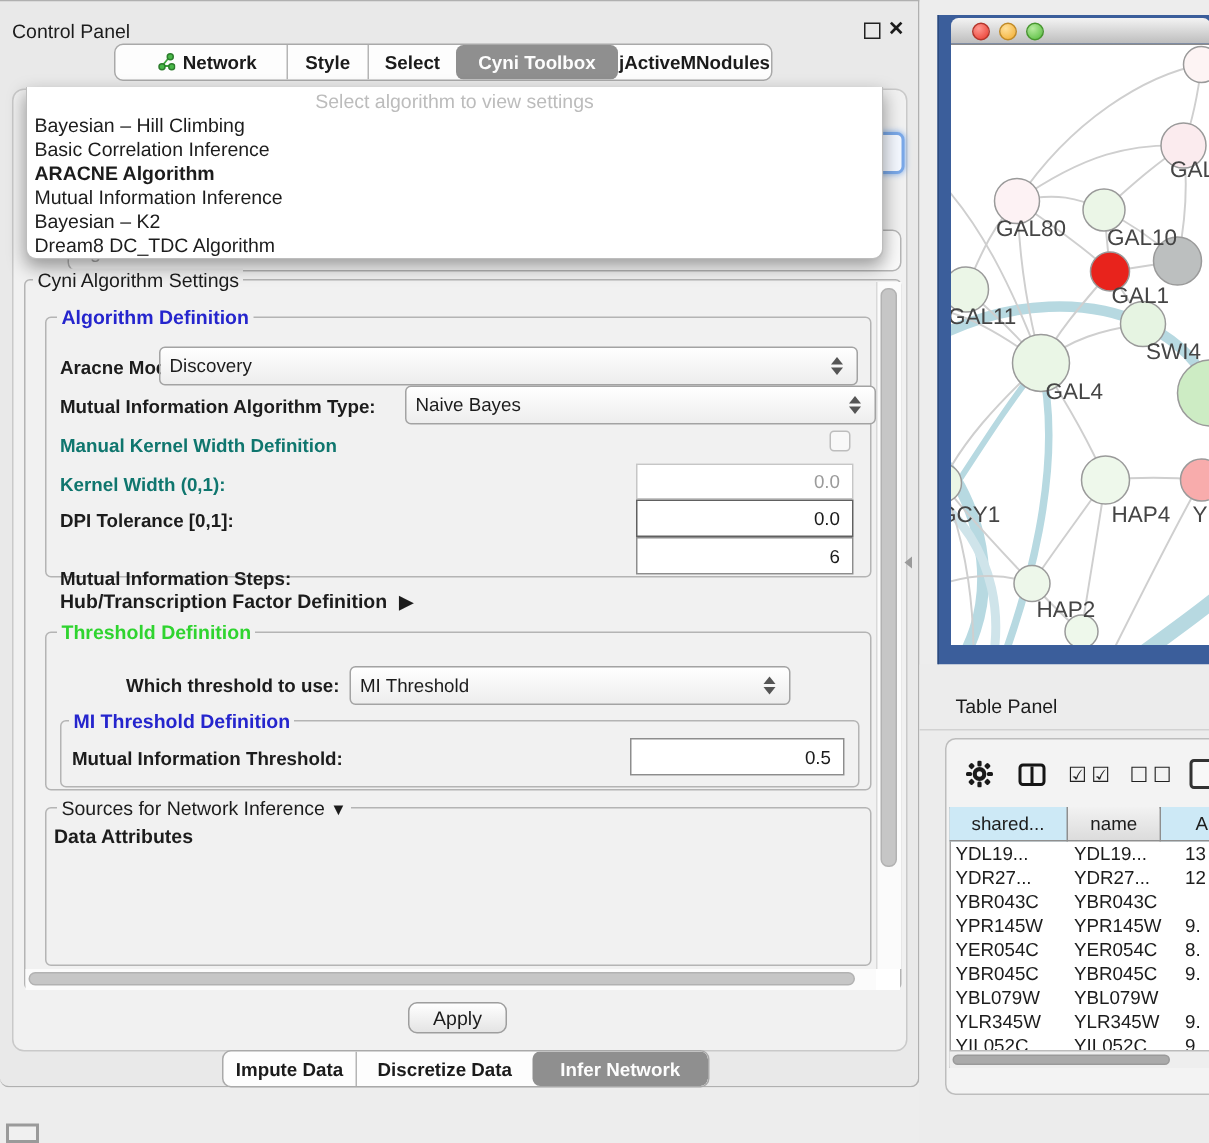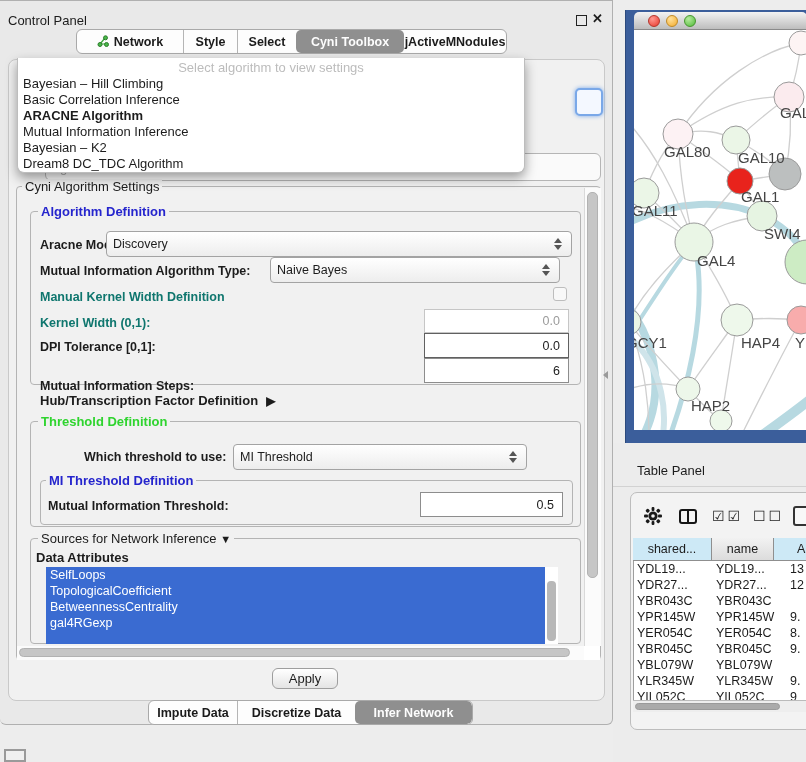--- a/index.html
+++ b/index.html
@@ -39,21 +39,21 @@
   .inp{position:absolute;background:#fff;border:1px solid #b9b9b9;font-size:12.5px;display:flex;
        align-items:center;justify-content:flex-end;padding-right:8px;box-sizing:border-box;text-align:center;}
   .chk{position:absolute;width:14px;height:14px;border:1px solid #bdbdbd;border-radius:3px;
        background:#f8f8f8;box-sizing:border-box;}
   .tri-r{display:inline-block;margin-left:8px;font-size:12px;}
   
   .sb-track{position:absolute;background:#fbfbfb;}
   .sb-thumb{position:absolute;background:#c6c6c6;border:1px solid #b2b2b2;border-radius:5px;
             box-sizing:border-box;}
   
-  .popup{position:absolute;left:17px;top:57px;width:508px;height:115px;background:#fff;
+  .popup{position:absolute;left:17px;top:57px;width:572px;height:115px;background:#fff;
          border:1px solid #bdbdbd;border-top:none;border-radius:0 0 7px 7px;
          box-shadow:0 5px 12px rgba(0,0,0,.38);z-index:50;box-sizing:border-box;}
   .popup-title{position:absolute;left:0;top:2px;width:100%;text-align:center;font-size:13px;
          color:#bcbcbc;}
   .pitems{position:absolute;left:5px;top:18px;right:5px;}
   .pitem{height:16px;line-height:16px;font-size:13px;white-space:nowrap;}
   .pitem.b{font-weight:bold;}
   
   .attr-item{height:16px;line-height:16px;font-size:12.5px;color:#fff;background:#3a6bd1;
              padding-left:4px;white-space:nowrap;}
@@ -106,21 +106,21 @@
 <body>
 
 <div id="root">
 
   <div class="cp">
     <div class="cp-title">Control Panel</div>
     <div class="wbtn float-box abs"></div>
     <div class="wbtn close-x abs">✕</div>
 
     <div class="tabbar" id="top-tabbar" style="left:76px;top:28px;height:23px;">
-        <div class="tab" style="width: 106px; border-right: 1px solid rgb(181, 181, 181);">
+        <div class="tab" style="width: 106px; border-right: 1px solid rgb(181, 181, 181); padding-left: 8px;">
           <svg width="12" height="13" viewBox="0 0 12 13" style="margin-right: 5px;">
             <line x1="3" y1="9" x2="8" y2="3" stroke="#3aa63a" stroke-width="1.2"></line>
             <line x1="3" y1="9" x2="9" y2="9" stroke="#3aa63a" stroke-width="1.2"></line>
             <circle cx="3" cy="9.5" r="2" fill="#49b849" stroke="#2d7d2d"></circle>
             <circle cx="8.5" cy="2.8" r="2" fill="#49b849" stroke="#2d7d2d"></circle>
             <circle cx="9.5" y="9" cy="9.5" r="2" fill="#49b849" stroke="#2d7d2d"></circle>
           </svg>
           <span>Network</span>
         </div>
         <div class="tab" style="width: 53px; border-right: 1px solid rgb(181, 181, 181);">
@@ -159,21 +159,21 @@
     <div class="lbl" style="left:40px;top:237px;z-index:24;">Aracne Mode:</div>
     <div class="combo" style="left:106px;top:230px;width:466px;height:26px;z-index:24;">
       <span>Discovery</span>
       <span class="spin">
           <span class="up"></span>
           <span class="dn"></span>
         </span>
     </div>
 
     <div class="lbl" style="left:40px;top:263px;z-index:24;">Mutual Information Algorithm Type:</div>
-    <div class="combo" style="left:270px;top:256px;width:290px;height:26px;z-index:24;">
+    <div class="combo" style="left:270px;top:256px;width:314px;height:26px;z-index:24;">
       <span>Naive Bayes</span>
       <span class="spin">
           <span class="up"></span>
           <span class="dn"></span>
         </span>
     </div>
 
     <div class="lbl dis" style="left:40px;top:289px;z-index:24;">Manual Kernel Width Definition</div>
     <div class="chk" style="left:553px;top:286px;z-index:24;"></div>
 
@@ -206,30 +206,20 @@
     <div class="gl" style="left:46px;top:472px;color:#2525cd;font-weight:bold;z-index:25;">MI Threshold Definition</div>
     <div class="lbl" style="left:48px;top:498px;z-index:25;">Mutual Information Threshold:</div>
     <div class="inp" style="left:420px;top:491px;width:143px;height:25px;border-color:#8d8d8d;z-index:25;">0.5</div>
 
     <div class="grp" style="left:30px;top:537px;width:551px;height:106px;z-index:23;"></div>
     <div class="gl" style="left:38px;top:530px;z-index:24;">
       <span>Sources for Network Inference</span> <span style="font-size:11px;">▼</span>
     </div>
     <div class="lbl" style="left:36px;top:549px;font-size:13px;z-index:24;">Data Attributes</div>
 
-    <div class="abs" style="left:46px;top:566px;width:512px;height:77px;background:#fff;z-index:24;overflow:hidden;">
-      <div id="attr-items" style="width:499px;">
-          <div class="attr-item">SelfLoops</div>
-          <div class="attr-item">TopologicalCoefficient</div>
-          <div class="attr-item">BetweennessCentrality</div>
-          <div class="attr-item">gal4RGexp</div>
-        </div>
-      <div class="abs" style="left:0;top:64px;width:499px;height:13px;background:#3a6bd1;"></div>
-      <div class="abs" style="left:501px;top:14px;width:9px;height:60px;background:#b8b8b8;border-radius:4px;"></div>
-    </div>
 
     <div class="btn" style="left:272px;top:667px;width:66px;height:21px;z-index:24;">Apply</div>
 
     <div class="tabbar" id="bottom-tabbar" style="left:148px;top:699px;height:23px;z-index:24;">
         <div class="tab" style="width: 88px; border-right: 1px solid rgb(181, 181, 181);">
           <span>Impute Data</span>
         </div>
         <div class="tab" style="width: 117px;">
           <span>Discretize Data</span>
         </div>

